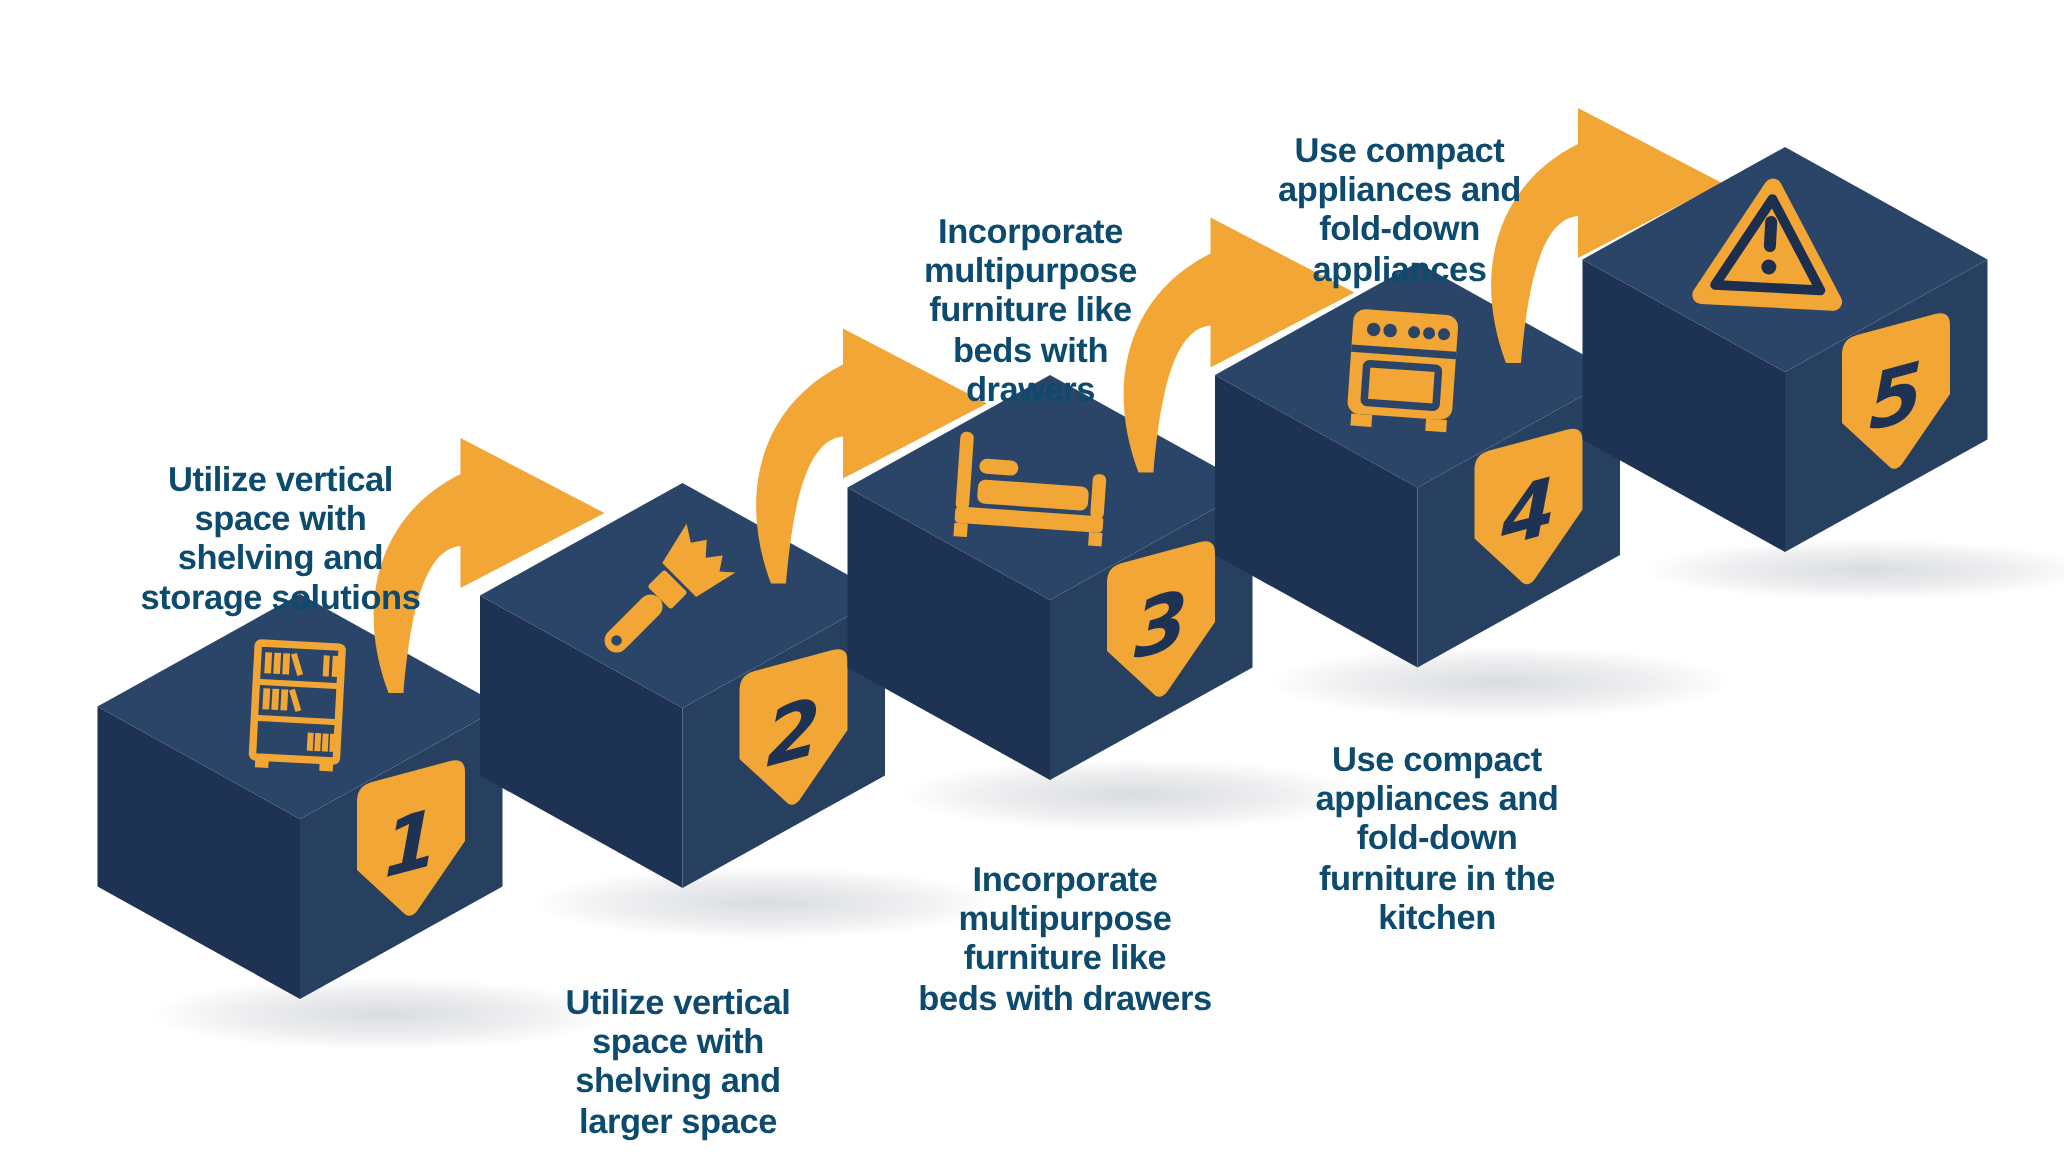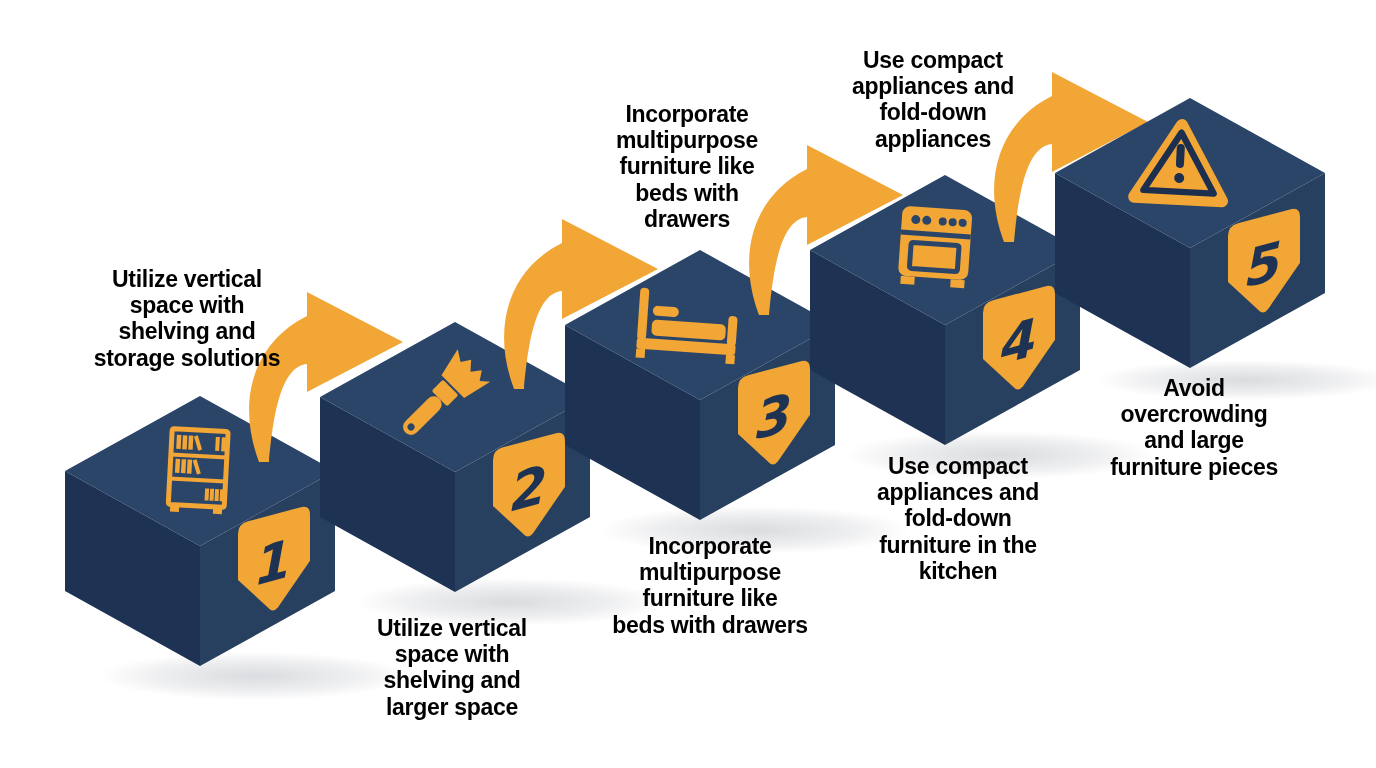--- a/index.html
+++ b/index.html
@@ -15,22 +15,23 @@
     position: absolute;
     left: 0; top: 0;
   }
   .step-label {
     position: absolute;
     text-align: center;
     font-weight: 700;
     font-size: 23px;
     line-height: 1.14;
     letter-spacing: -0.3px;
-    color: #000000;
+    color: #0c4a6e;
     white-space: pre-line;
+    margin-top: 40px;
   }
   .lbl-above-1 { left: 67px;  top: 266px; width: 240px; }
   .lbl-above-2 { left: 315px; top: 183px; width: 240px; }
   .lbl-above-3 { left: 577px; top: 101px; width: 220px; }
   .lbl-above-4 { left: 813px; top: 47px;  width: 240px; }
   .lbl-below-2 { left: 332px; top: 615px; width: 240px; }
   .lbl-below-3 { left: 570px; top: 533px; width: 280px; }
   .lbl-below-4 { left: 838px; top: 453px; width: 240px; }
   .lbl-below-5 { left: 1064px; top: 375px; width: 260px; }
   .badge-num {
@@ -218,18 +219,14 @@
 multipurpose
 furniture like
 beds with drawers</div>
 
   <div class="step-label lbl-below-4">Use compact
 appliances and
 fold-down
 furniture in the
 kitchen</div>
 
-  <div class="step-label lbl-below-5">Avoid
-overcrowding
-and large
-furniture pieces</div>
 
 </div>
 
 </body></html>

